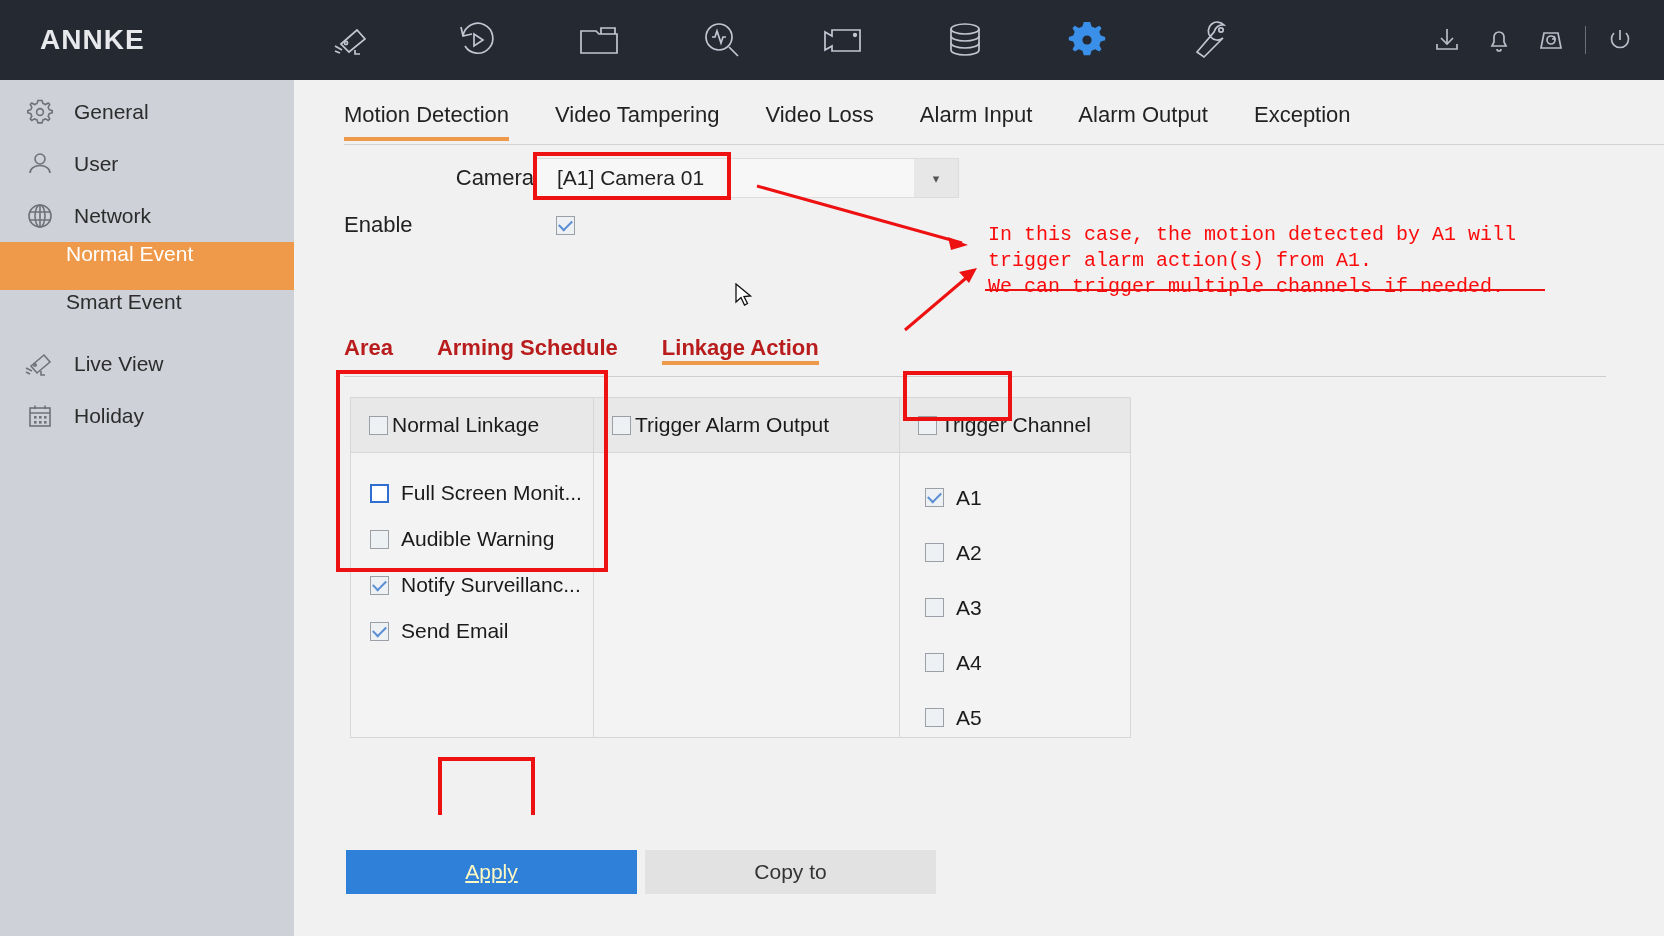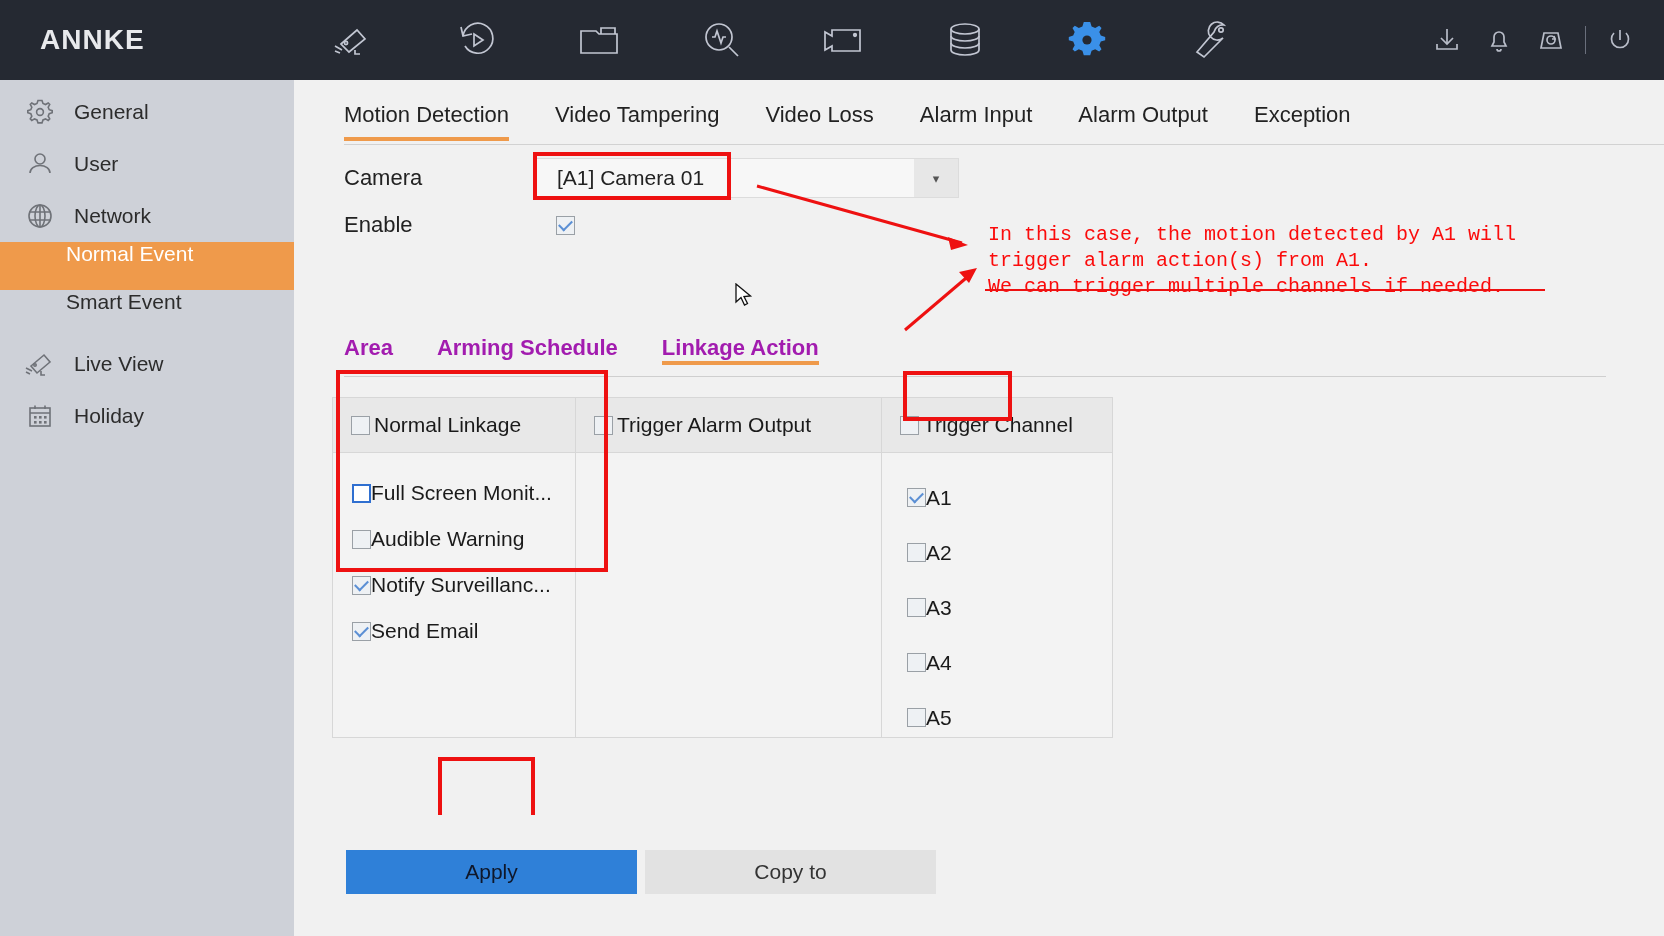--- a/index.html
+++ b/index.html
@@ -107,58 +107,58 @@
     content: ""; position: absolute; width: 11px; height: 6px;
     border-left: 2.2px solid #5b8fd4; border-bottom: 2.2px solid #5b8fd4;
     transform: rotate(-45deg); margin-top: -3px;
   }
   .cbox.focus { border: 2px solid #2f6fd0; background: #ffffff; }
 
   .sub-tabs {
     position: absolute; left: 50px; top: 255px; display: flex; align-items: flex-end;
   }
   .sub-tab {
-    font-size: 22px; color: #a21caf; font-weight: bold; 
+    font-size: 22px; color: #b91c1c; font-weight: bold; 
     margin-right: 44px; border-bottom: 4px solid transparent; white-space: nowrap;
   }
   .sub-tab.active { border-bottom-color: #ef9a4b; }
   .sub-underline {
     position: absolute; left: 50px; top: 296px; width: 1262px; height: 1px;
     background: #cfcfcf;
   }
 
   
   .ltable {
-    position: absolute; left: 38px; top: 317px; width: 781px; height: 341px;
+    position: absolute; left: 56px; top: 317px; width: 781px; height: 341px;
     border: 1px solid #d7d7d7; display: flex; background: #f3f3f3;
   }
   .lcol { height: 100%; border-right: 1px solid #d7d7d7; position: relative; }
   .lcol:last-child { border-right: none; }
   .lcol.c1 { width: 243px; }
   .lcol.c2 { width: 306px; }
   .lcol.c3 { width: 230px; }
   .lhead {
     height: 55px; background: #e8e8e8; border-bottom: 1px solid #d7d7d7;
     display: flex; align-items: center; padding-left: 18px; gap: 4px;
     font-size: 21px; color: #1a1a1a;
   }
   .lbody { padding-top: 17px; }
   .litem {
     height: 46px; display: flex; align-items: center; padding-left: 19px;
-    gap: 0; font-size: 21px; color: #1a1a1a; white-space: nowrap;
+    gap: 12px; font-size: 21px; color: #1a1a1a; white-space: nowrap;
   }
   .litem.ch { padding-left: 25px; height: 55px; }
 
   
   .btn-row { position: absolute; left: 52px; top: 770px; display: flex; gap: 8px; }
   .btn {
     width: 291px; height: 44px; display: flex; align-items: center;
     justify-content: center; font-size: 21px;
   }
-  .btn.primary { background: #2f80d8; color: #0f172a; }
+  .btn.primary { background: #2f80d8; color: #fef9c3; text-decoration: underline; }
   .btn.secondary { background: #e2e2e2; color: #333333; }
 
   
   .anno-text {
     position: absolute; left: 988px; top: 222px; width: 560px;
     color: #fb0b0b; font-family: "Liberation Mono", monospace;
     font-size: 20px; line-height: 26px; white-space: pre;
   }
   .redbox {
     position: absolute; border: 4px solid #ee1111; pointer-events: none;
@@ -354,21 +354,21 @@
     <div class="tabs-row">
       <div class="tab active">Motion Detection</div>
       <div class="tab">Video Tampering</div>
       <div class="tab">Video Loss</div>
       <div class="tab">Alarm Input</div>
       <div class="tab">Alarm Output</div>
       <div class="tab">Exception</div>
     </div>
     <div class="tabs-underline"></div>
 
-    <div class="field-row" style="left:50px; top:78px;">
+    <div class="field-row" style="left:50px; top:78px;text-align:right;">
       <div class="field-label">Camera</div>
       <div class="select-box">
         <span>[A1] Camera 01</span>
         <span class="select-arrow">▾</span>
       </div>
     </div>
 
     <div class="field-row" style="left:50px; top:132px;">
       <div class="field-label">Enable</div>
       <div style="width:425px; display:flex; align-items:center; padding-left:22px;">

